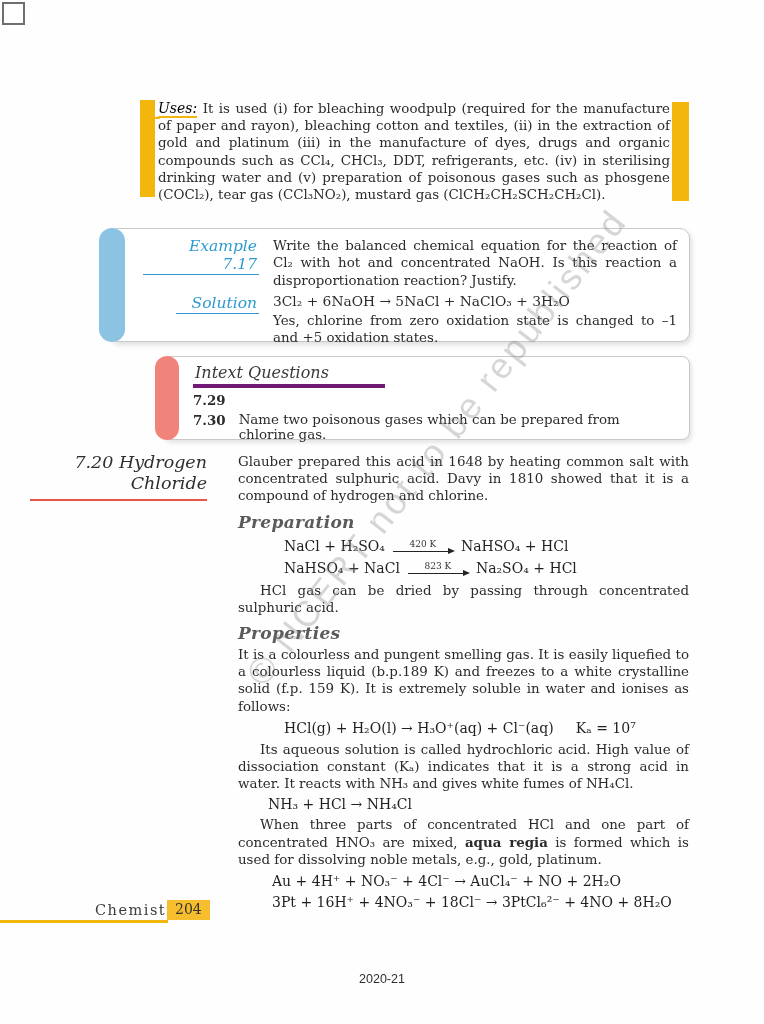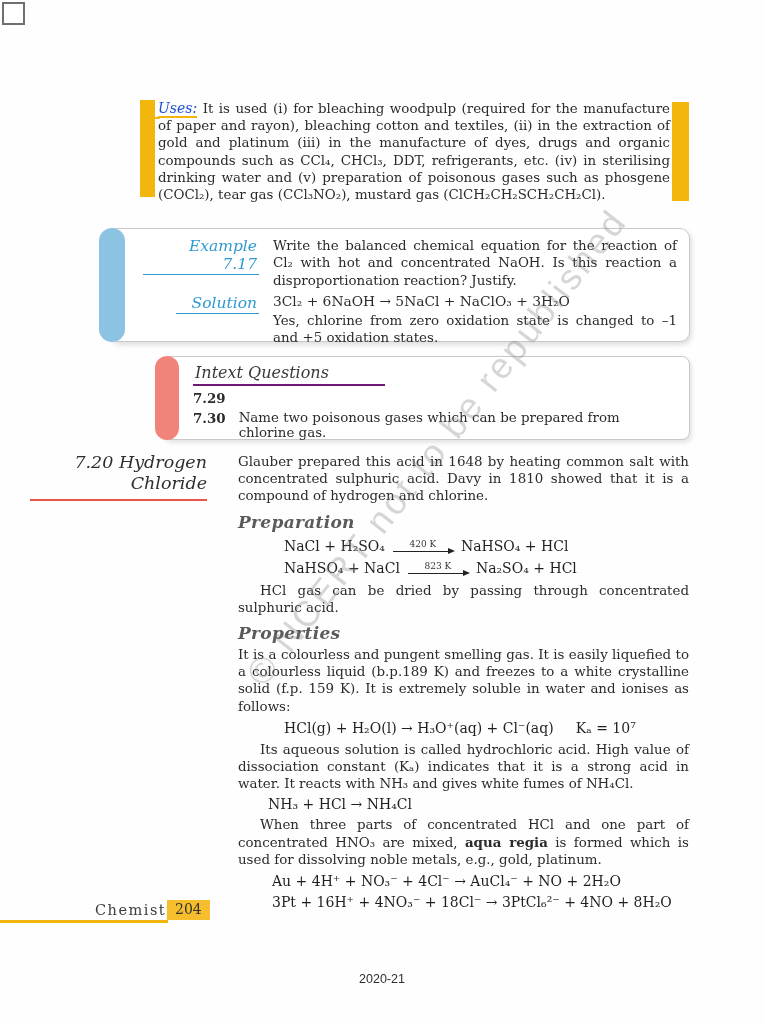--- a/index.html
+++ b/index.html
@@ -12,40 +12,40 @@
   
   .watermark{position:absolute;left:238px;top:668px;transform:rotate(-52deg);transform-origin:0 0;
              font-size:36px;letter-spacing:3px;color:rgba(120,120,120,0.30);white-space:nowrap;z-index:6;pointer-events:none;
              font-family:"Liberation Sans",sans-serif;}
 
   
   .uses-bar-left{position:absolute;left:140px;top:100px;width:15px;height:97px;background:#F2B60C;}
   .uses-bar-right{position:absolute;left:672px;top:102px;width:17px;height:99px;background:#F2B60C;}
   .uses-connector{position:absolute;left:140px;top:117px;width:20px;height:2px;background:#F2B60C;}
   .uses-text{position:absolute;left:158px;top:100px;width:512px;font-size:13.8px;line-height:17.2px;text-align:justify;}
-  .uses-label{font-style:italic;color:#1d4ed8;border-bottom:2px solid #F2B60C;padding-bottom:0px;font-size:14px;}
+  .uses-label{font-style:italic;color:#000000;border-bottom:2px solid #F2B60C;padding-bottom:0px;font-size:14px;}
 
   
   .example-box{position:absolute;left:108px;top:228px;width:580px;height:112px;background:#fff;
                border:1.5px solid #c9c9c9;border-radius:10px;box-shadow:2px 3px 5px rgba(0,0,0,0.12);z-index:1;}
   .example-bar{position:absolute;left:99px;top:228px;width:26px;height:114px;background:#8CC3E3;border-radius:13px;z-index:2;}
   .ex-inner{position:absolute;left:34px;top:8px;right:12px;}
   .ex-row{display:flex;align-items:flex-start;}
   .ex-label-cell{width:116px;flex-shrink:0;text-align:right;}
   .script-blue{font-style:italic;color:#2E9AD0;font-size:15.5px;border-bottom:1.5px solid #2E9AD0;
                display:inline-block;padding:0 2px 1px 16px;}
   .ex-content{margin-left:14px;flex:1;font-size:13.4px;line-height:17.4px;text-align:justify;}
   .ex-eq{font-size:13.8px;margin-bottom:1px;}
 
   
   .intext-box{position:absolute;left:162px;top:356px;width:526px;height:82px;background:#fff;
               border:1.5px solid #c9c9c9;border-radius:8px;box-shadow:2px 3px 4px rgba(0,0,0,0.10);z-index:1;}
   .intext-bar{position:absolute;left:155px;top:356px;width:24px;height:84px;background:#F0837A;border-radius:12px;z-index:2;}
   .iq-inner{position:absolute;left:30px;top:6px;right:10px;}
-  .iq-title{font-style:italic;font-size:16px;color:#3a3a3a;border-bottom:2px solid #701a75;
+  .iq-title{font-style:italic;font-size:16px;color:#3a3a3a;border-bottom:4px solid #701a75;
             display:inline-block;padding:0 56px 2px 2px;}
   .iq-row{display:flex;gap:13px;font-size:13.4px;margin-top:4px;}
   .iq-num{font-weight:bold;}
 
   
   .section-heading{position:absolute;left:30px;top:452px;width:177px;text-align:right;
                    font-style:italic;font-size:17.5px;line-height:21px;color:#2e2e2e;}
   .section-rule{position:absolute;left:30px;top:499px;width:177px;height:2px;background:#E8564A;}
 
   .main-col{position:absolute;left:238px;top:453px;width:451px;}

